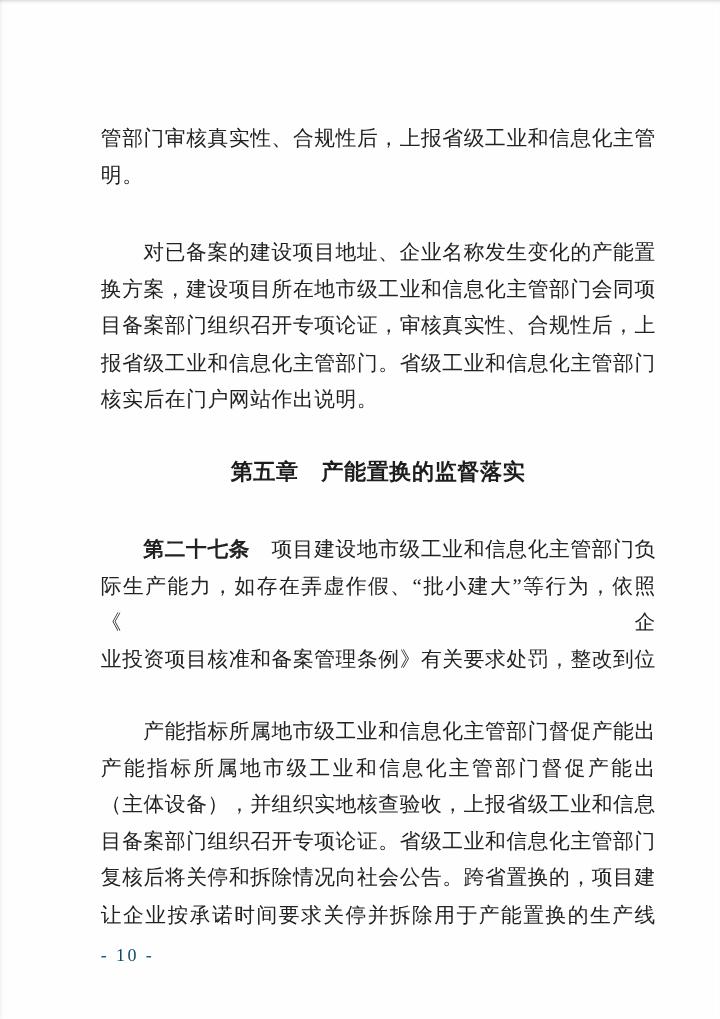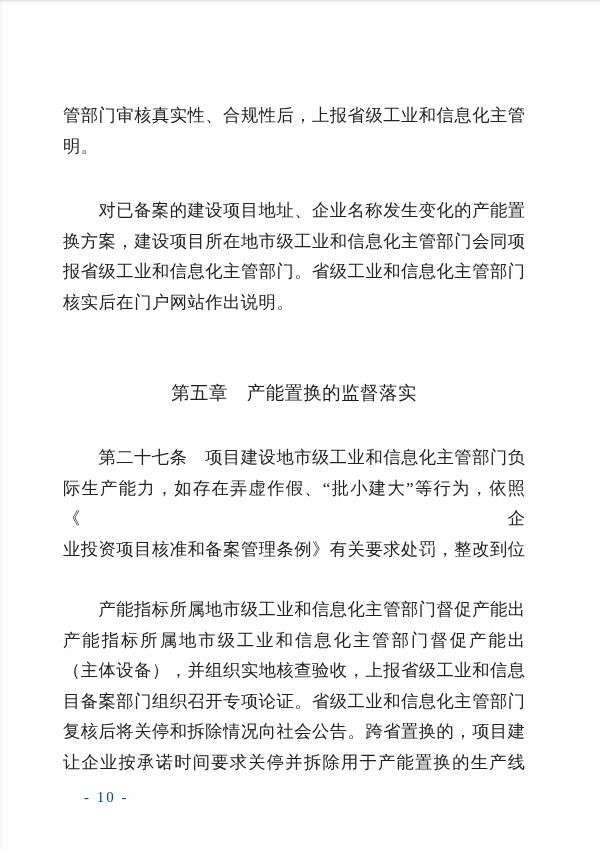--- a/index.html
+++ b/index.html
@@ -13,21 +13,21 @@
     height: 849px;
     background: #fefefe;
     overflow: hidden;
     color: #222;
     font-family: "Liberation Serif", "DejaVu Serif", serif;
     box-shadow: inset 0 3px 3px -2px rgba(0,0,0,0.16),
                 inset 3px 0 3px -2px rgba(0,0,0,0.06);
   }
   .body-text {
     position: absolute;
-    left: 63px;
+    left: 84px;
     top: 0;
     width: 462px;
     height: 849px;
   }
   .para {
     position: absolute;
     left: 0;
     width: 462px;
     font-size: 17.3px;
     line-height: 30.5px;
@@ -39,31 +39,31 @@
     text-justify: inter-character;
   }
   .line.end {
     text-align-last: left;
     letter-spacing: 0.5px;
   }
   .line.indent {
     text-indent: 2.05em;
   }
   .term {
-    font-weight: 400;
+    font-weight: 700;
     font-family: "Liberation Sans", "DejaVu Sans", sans-serif;
   }
   .chapter {
     position: absolute;
     left: 0;
     width: 462px;
     margin: 0;
     font-size: 18.4px;
     line-height: 30.5px;
-    font-weight: 400;
+    font-weight: 700;
     font-family: "Liberation Sans", "DejaVu Sans", sans-serif;
     text-align: center;
     letter-spacing: 0.5px;
     color: #1d1d1d;
   }
   .page-number {
     position: absolute;
     left: 84px;
     top: 789px;
     font-size: 15px;
@@ -80,20 +80,21 @@
   <main class="body-text">
 
     <section class="para" style="top:101px">
       <div class="line">管部门审核真实性、合规性后，上报省级工业和信息化主管</div>
       <div class="line end">明。</div>
     </section>
 
     <section class="para" style="top:196px">
       <div class="line indent">对已备案的建设项目地址、企业名称发生变化的产能置</div>
       <div class="line">换方案，建设项目所在地市级工业和信息化主管部门会同项</div>
+      <div class="line">目备案部门组织召开专项论证，审核真实性、合规性后，上</div>
       <div class="line">报省级工业和信息化主管部门。省级工业和信息化主管部门</div>
       <div class="line end">核实后在门户网站作出说明。</div>
     </section>
 
     <h2 class="chapter" style="top:378px">第五章　产能置换的监督落实</h2>
 
     <section class="para" style="top:442px">
       <div class="line indent"><span class="term">第二十七条</span><span>　项目建设地市级工业和信息化主管部门负</span></div>
       <div class="line">际生产能力，如存在弄虚作假、“批小建大”等行为，依照《企</div>
       <div class="line">业投资项目核准和备案管理条例》有关要求处罚，整改到位</div>

